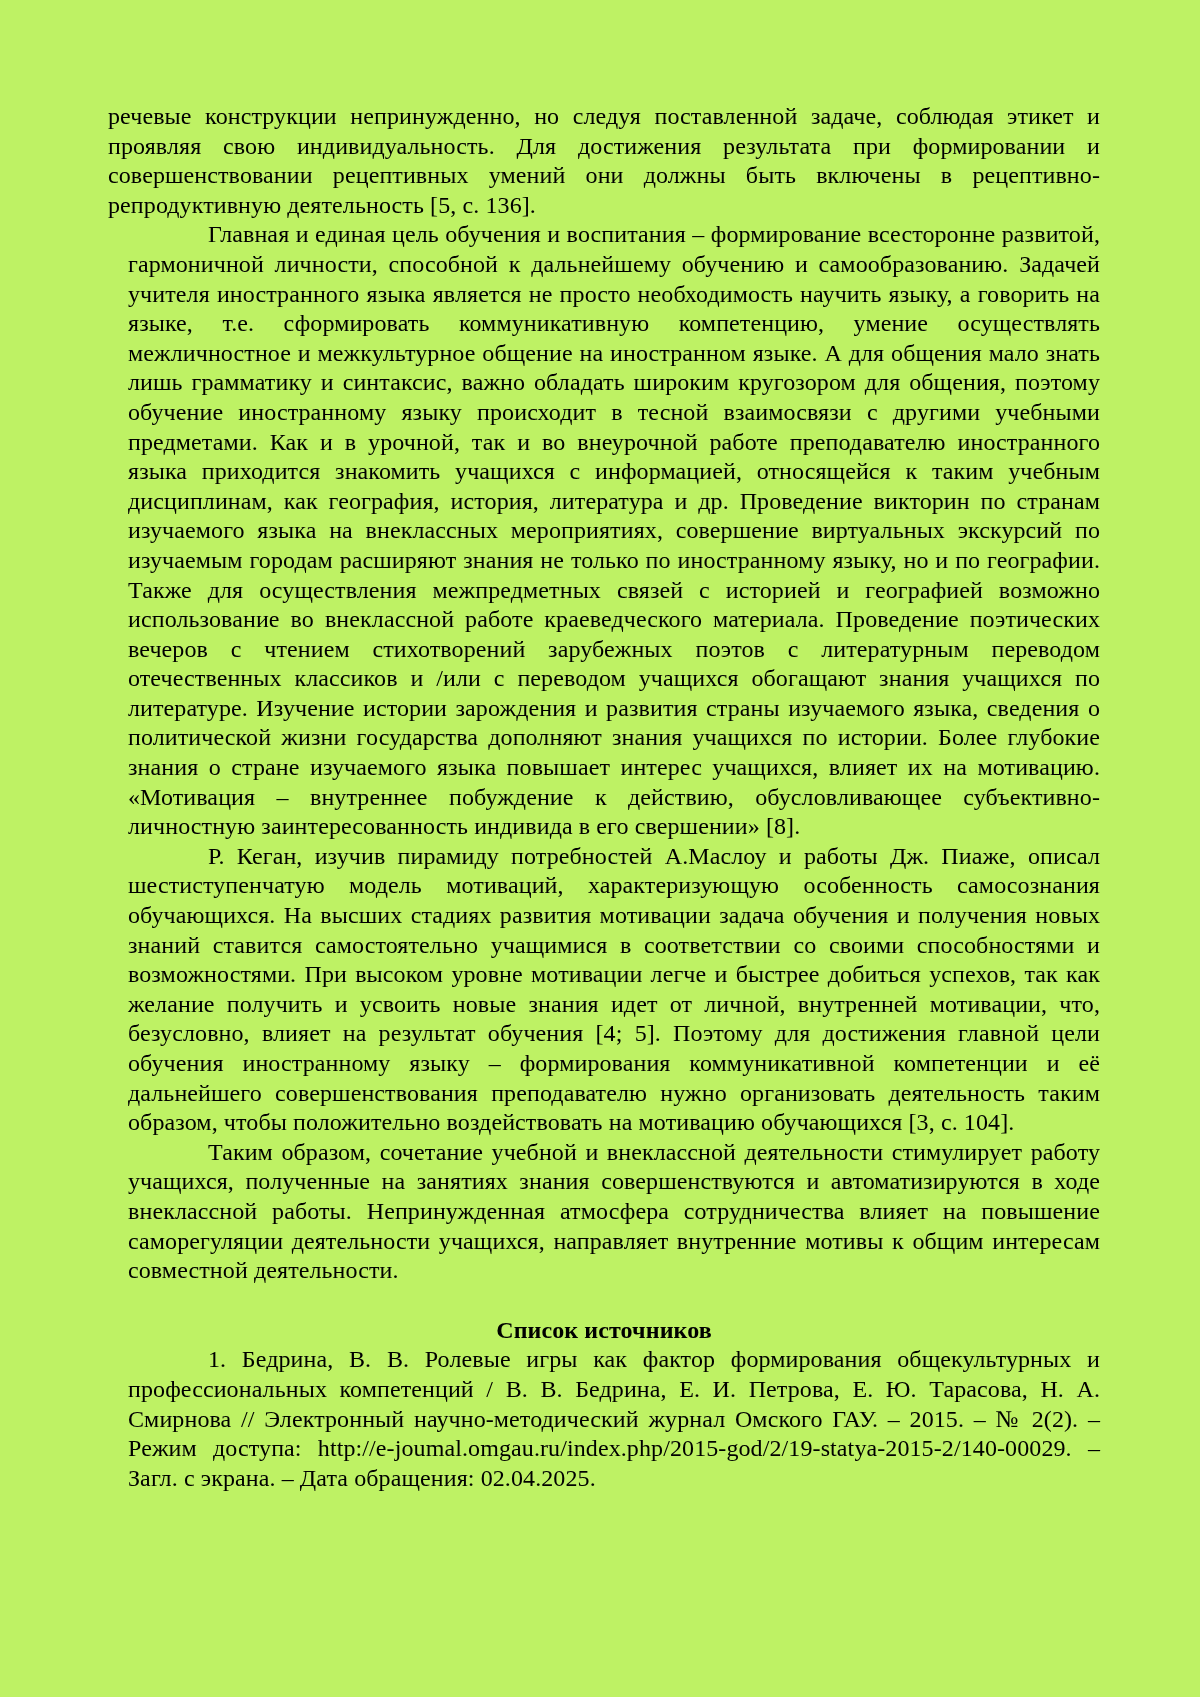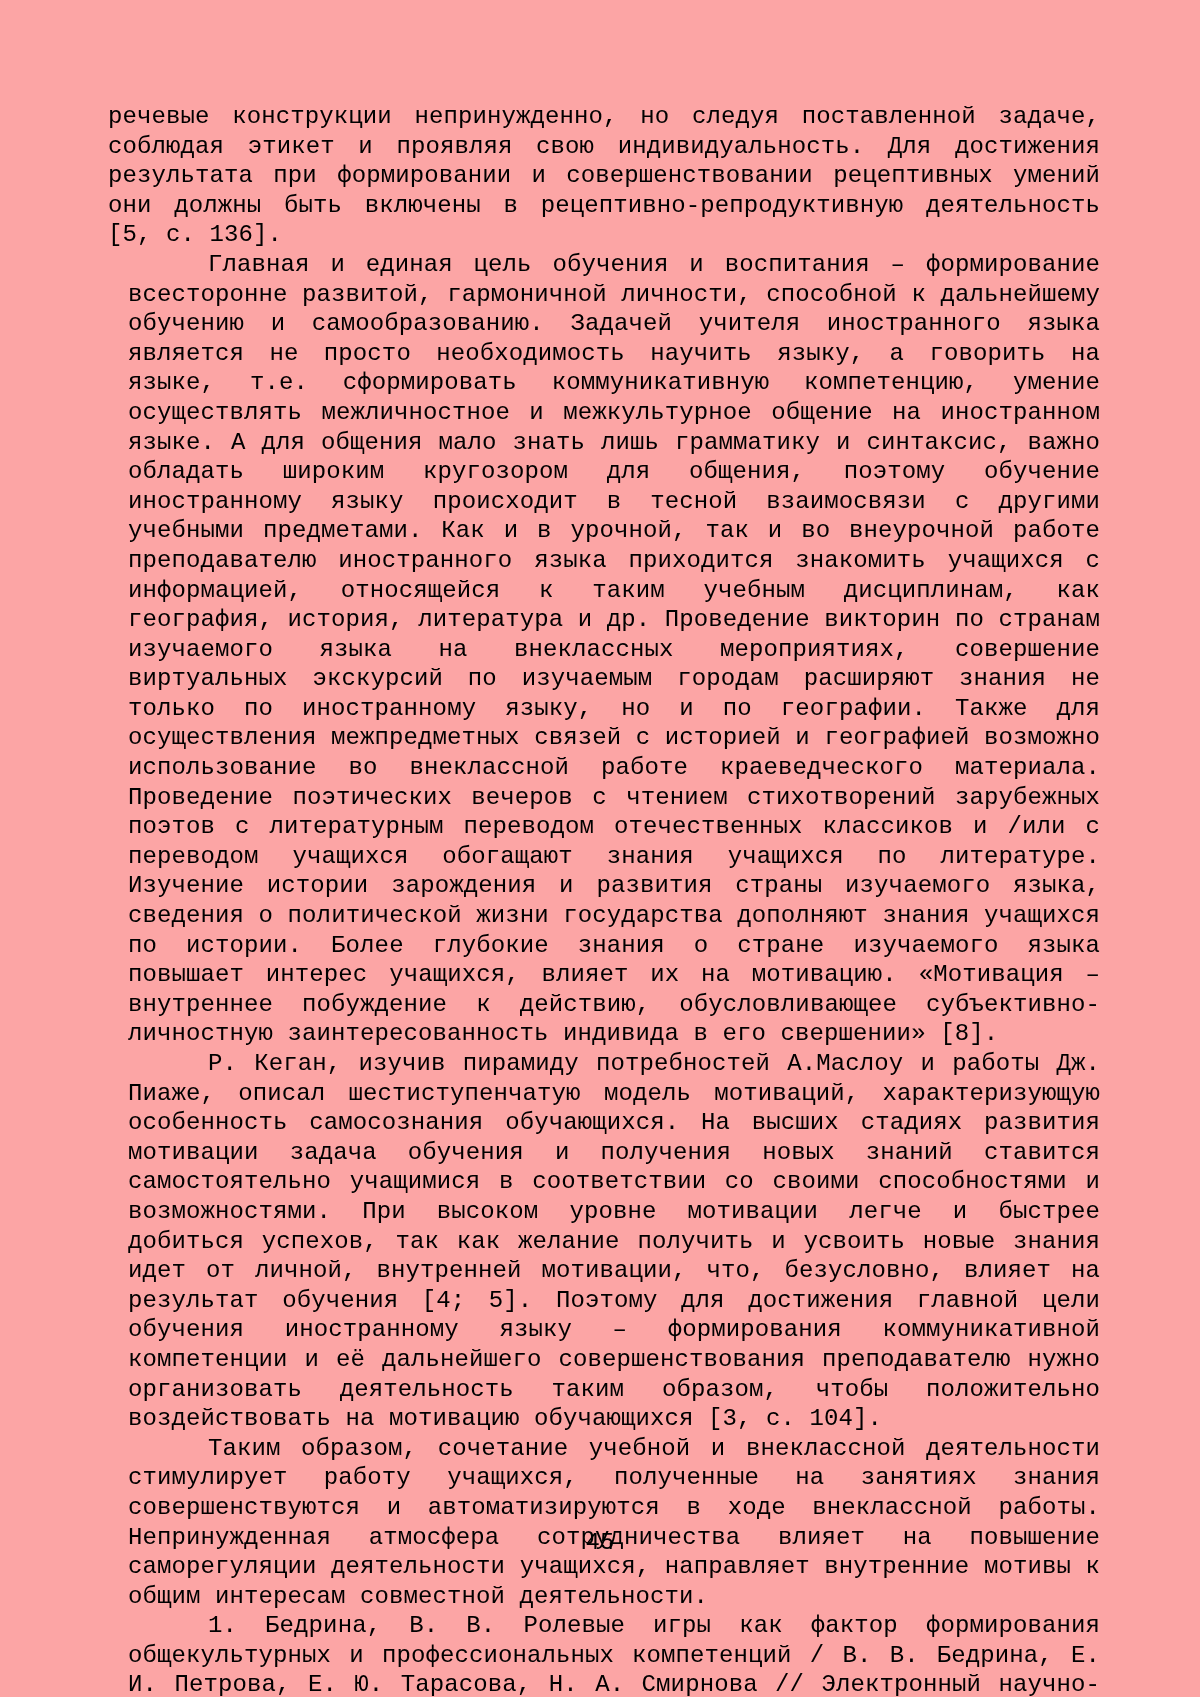--- a/index.html
+++ b/index.html
@@ -4,23 +4,23 @@
 <style>
   html, body {
     margin: 0;
     padding: 0;
     background: #ffffff;
   }
   .page {
     position: relative;
     width: 1200px;
     height: 1697px;
-    background: #fca5a5;
+    background: #bef264;
     color: #000000;
-    font-family: Liberation Mono, monospace;
+    font-family: Liberation Serif, serif;
     overflow: hidden;
   }
   .content {
     position: absolute;
     left: 108px;
     top: 102px;
     width: 992px;
     font-size: 24px;
     line-height: 29.6px;
     text-align: justify;
@@ -70,19 +70,19 @@
 
     <p class="para">речевые конструкции непринужденно, но следуя поставленной задаче, соблюдая этикет и проявляя свою индивидуальность. Для достижения результата при формировании и совершенствовании рецептивных умений они должны быть включены в рецептивно-репродуктивную деятельность [5, с. 136].</p>
 
 
     <p class="para indent">Главная и единая цель обучения и воспитания – формирование всесторонне развитой, гармоничной личности, способной к дальнейшему обучению и самообразованию. Задачей учителя иностранного языка является не просто необходимость научить языку, а говорить на языке, т.е. сформировать коммуникативную компетенцию, умение осуществлять межличностное и межкультурное общение на иностранном языке. А для общения мало знать лишь грамматику и синтаксис, важно обладать широким кругозором для общения, поэтому обучение иностранному языку происходит в тесной взаимосвязи с другими учебными предметами. Как и в урочной, так и во внеурочной работе преподавателю иностранного языка приходится знакомить учащихся с информацией, относящейся к таким учебным дисциплинам, как география, история, литература и др. Проведение викторин по странам изучаемого языка на внеклассных мероприятиях, совершение виртуальных экскурсий по изучаемым городам расширяют знания не только по иностранному языку, но и по географии. Также для осуществления межпредметных связей с историей и географией возможно использование во внеклассной работе краеведческого материала. Проведение поэтических вечеров с чтением стихотворений зарубежных поэтов с литературным переводом отечественных классиков и /или с переводом учащихся обогащают знания учащихся по литературе. Изучение истории зарождения и развития страны изучаемого языка, сведения о политической жизни государства дополняют знания учащихся по истории. Более глубокие знания о стране изучаемого языка повышает интерес учащихся, влияет их на мотивацию. «Мотивация – внутреннее побуждение к действию, обусловливающее субъективно-личностную заинтересованность индивида в его свершении» [8].</p>
 
     <p class="para indent">Р. Кеган, изучив пирамиду потребностей А.Маслоу и работы Дж. Пиаже, описал шестиступенчатую модель мотиваций, характеризующую особенность самосознания обучающихся. На высших стадиях развития мотивации задача обучения и получения новых знаний ставится самостоятельно учащимися в соответствии со своими способностями и возможностями. При высоком уровне мотивации легче и быстрее добиться успехов, так как желание получить и усвоить новые знания идет от личной, внутренней мотивации, что, безусловно, влияет на результат обучения [4; 5]. Поэтому для достижения главной цели обучения иностранному языку – формирования коммуникативной компетенции и её дальнейшего совершенствования преподавателю нужно организовать деятельность таким образом, чтобы положительно воздействовать на мотивацию обучающихся [3, с. 104].</p>
 
     <p class="para indent">Таким образом, сочетание учебной и внеклассной деятельности стимулирует работу учащихся, полученные на занятиях знания совершенствуются и автоматизируются в ходе внеклассной работы. Непринужденная атмосфера сотрудничества влияет на повышение саморегуляции деятельности учащихся, направляет внутренние мотивы к общим интересам совместной деятельности.</p>
 
+    <h2 class="heading">Список источников</h2>
 
     <p class="para indent reference">1. Бедрина, В. В. Ролевые игры как фактор формирования общекультурных и профессиональных компетенций / В. В. Бедрина, Е. И. Петрова, Е. Ю. Тарасова, Н. А. Смирнова // Электронный научно-методический журнал Омского ГАУ. – 2015. – № 2(2). – Режим доступа: http://e-joumal.omgau.ru/index.php/2015-god/2/19-statya-2015-2/140-00029. – Загл. с экрана. – Дата обращения: 02.04.2025.</p>
 
   </div>
 
-  <div class="page-number">45</div>
 </div>
 
 </body></html>

